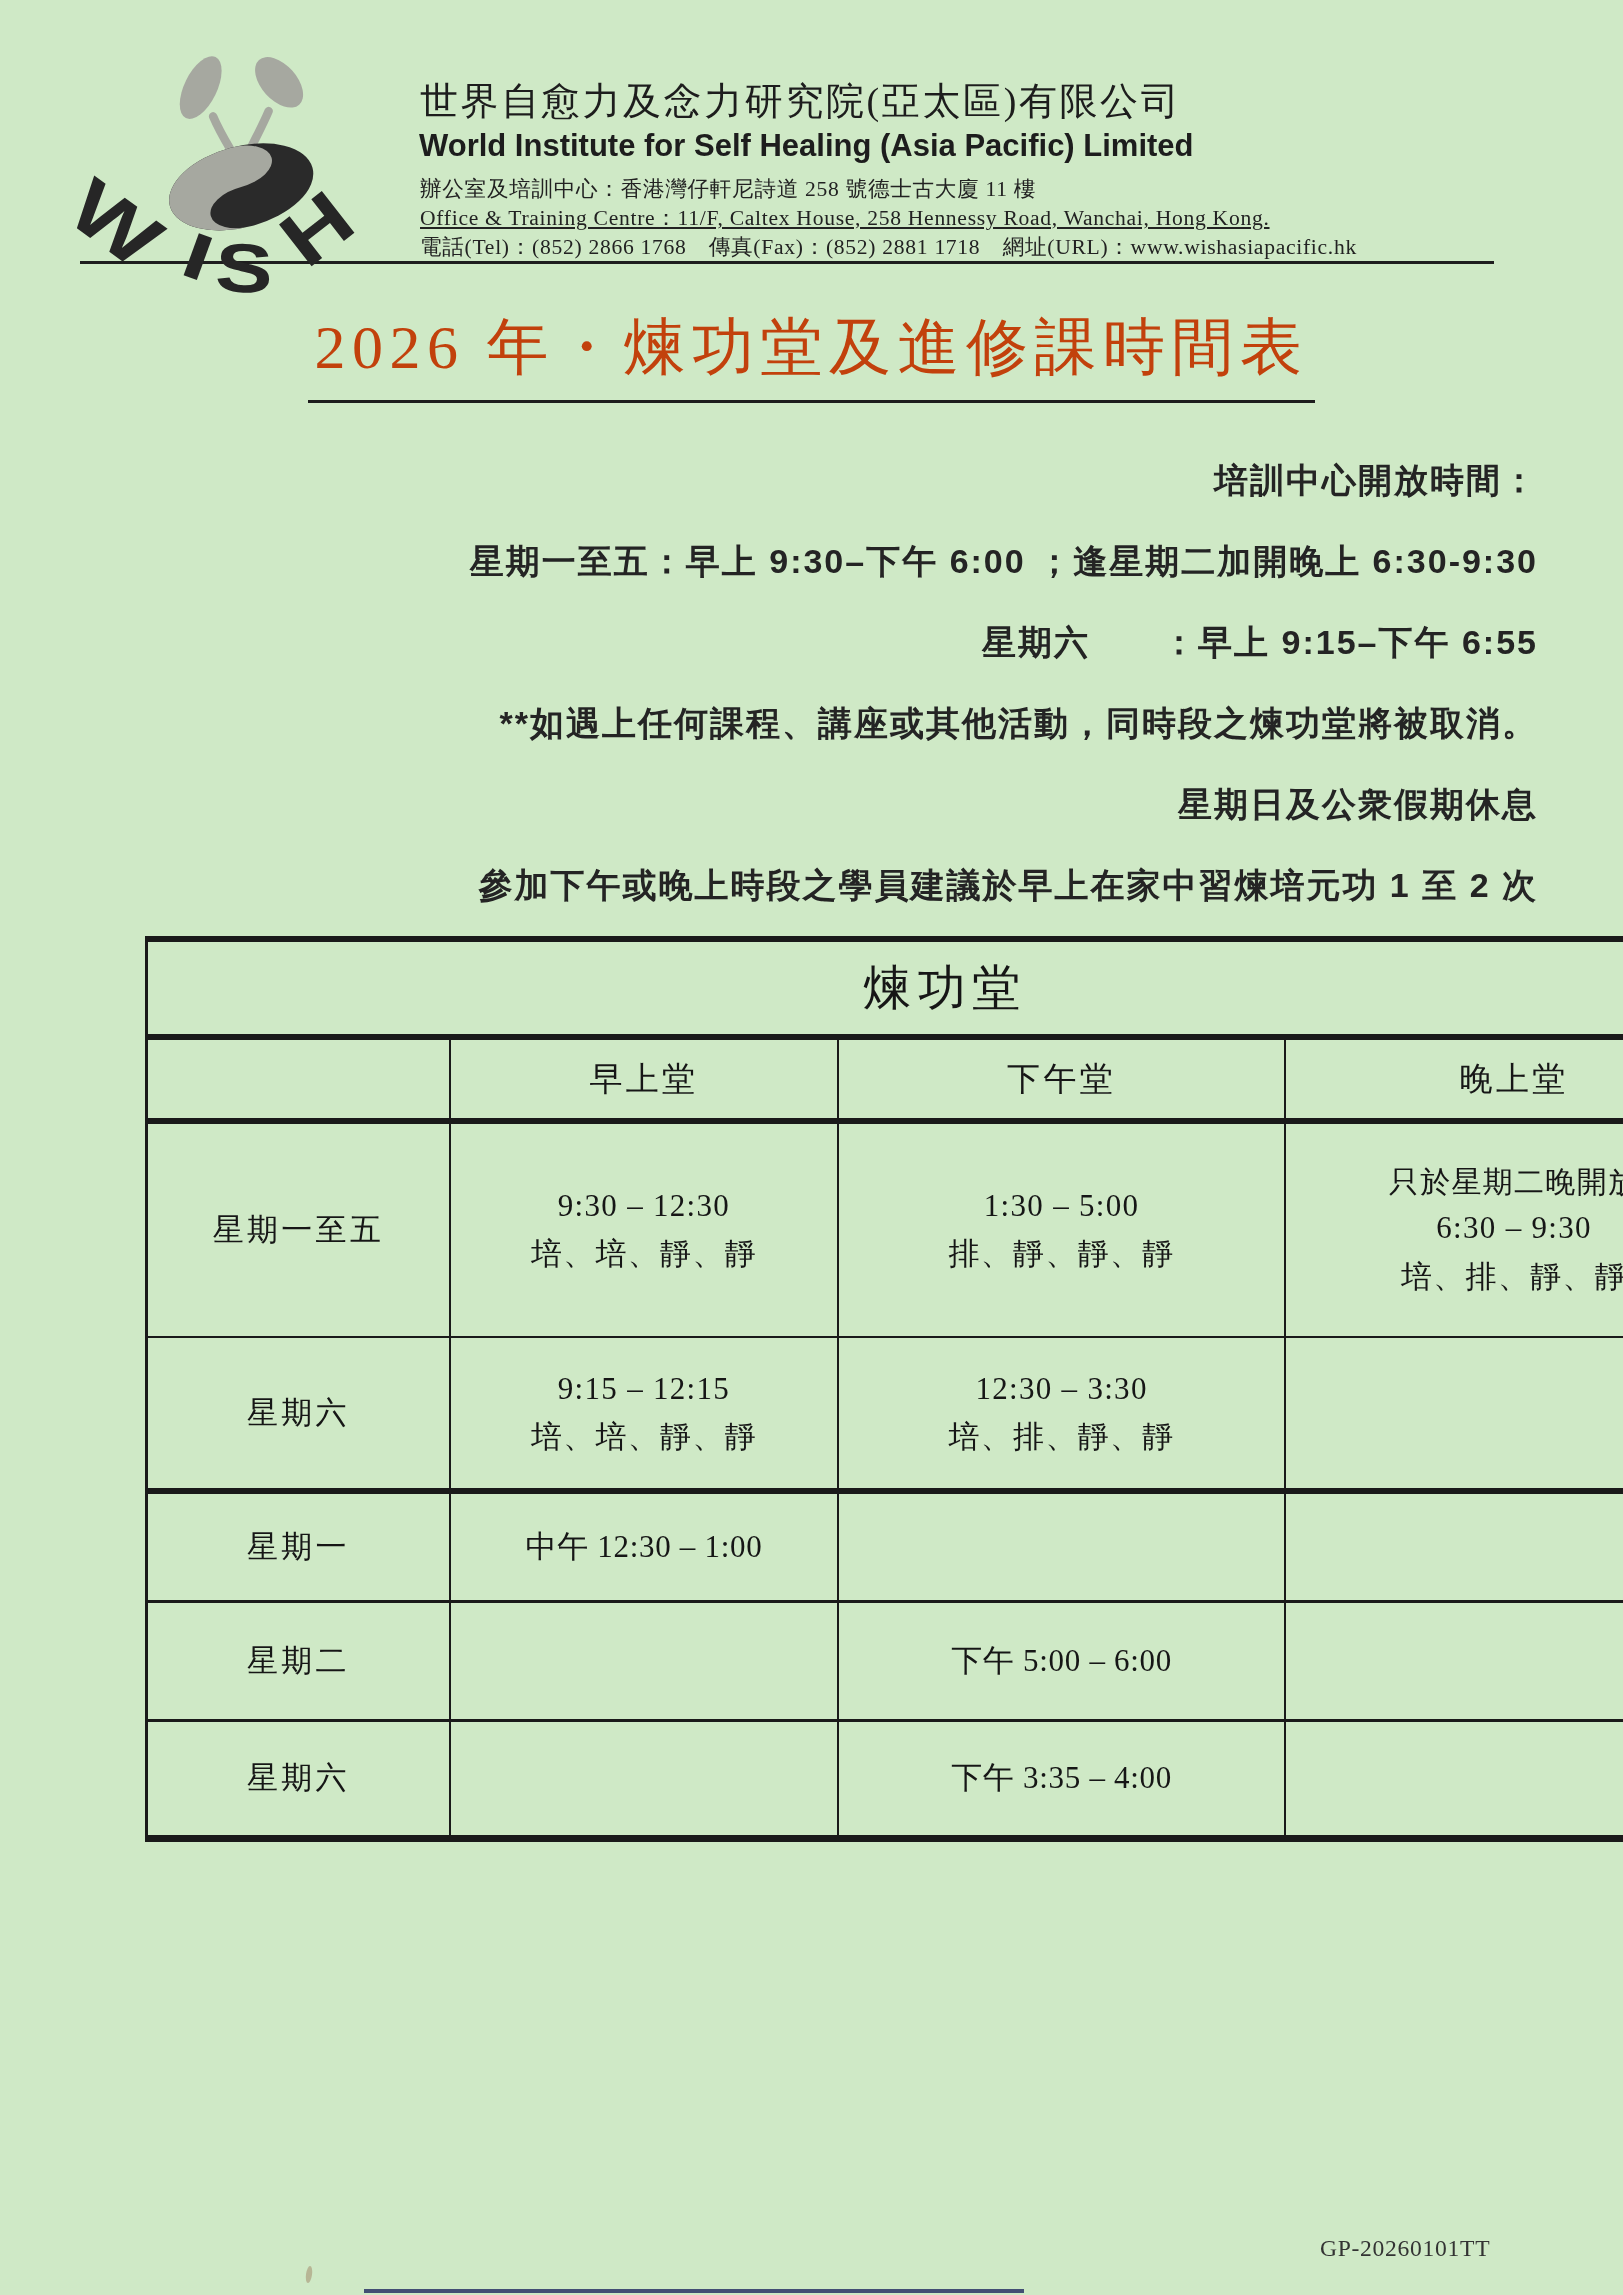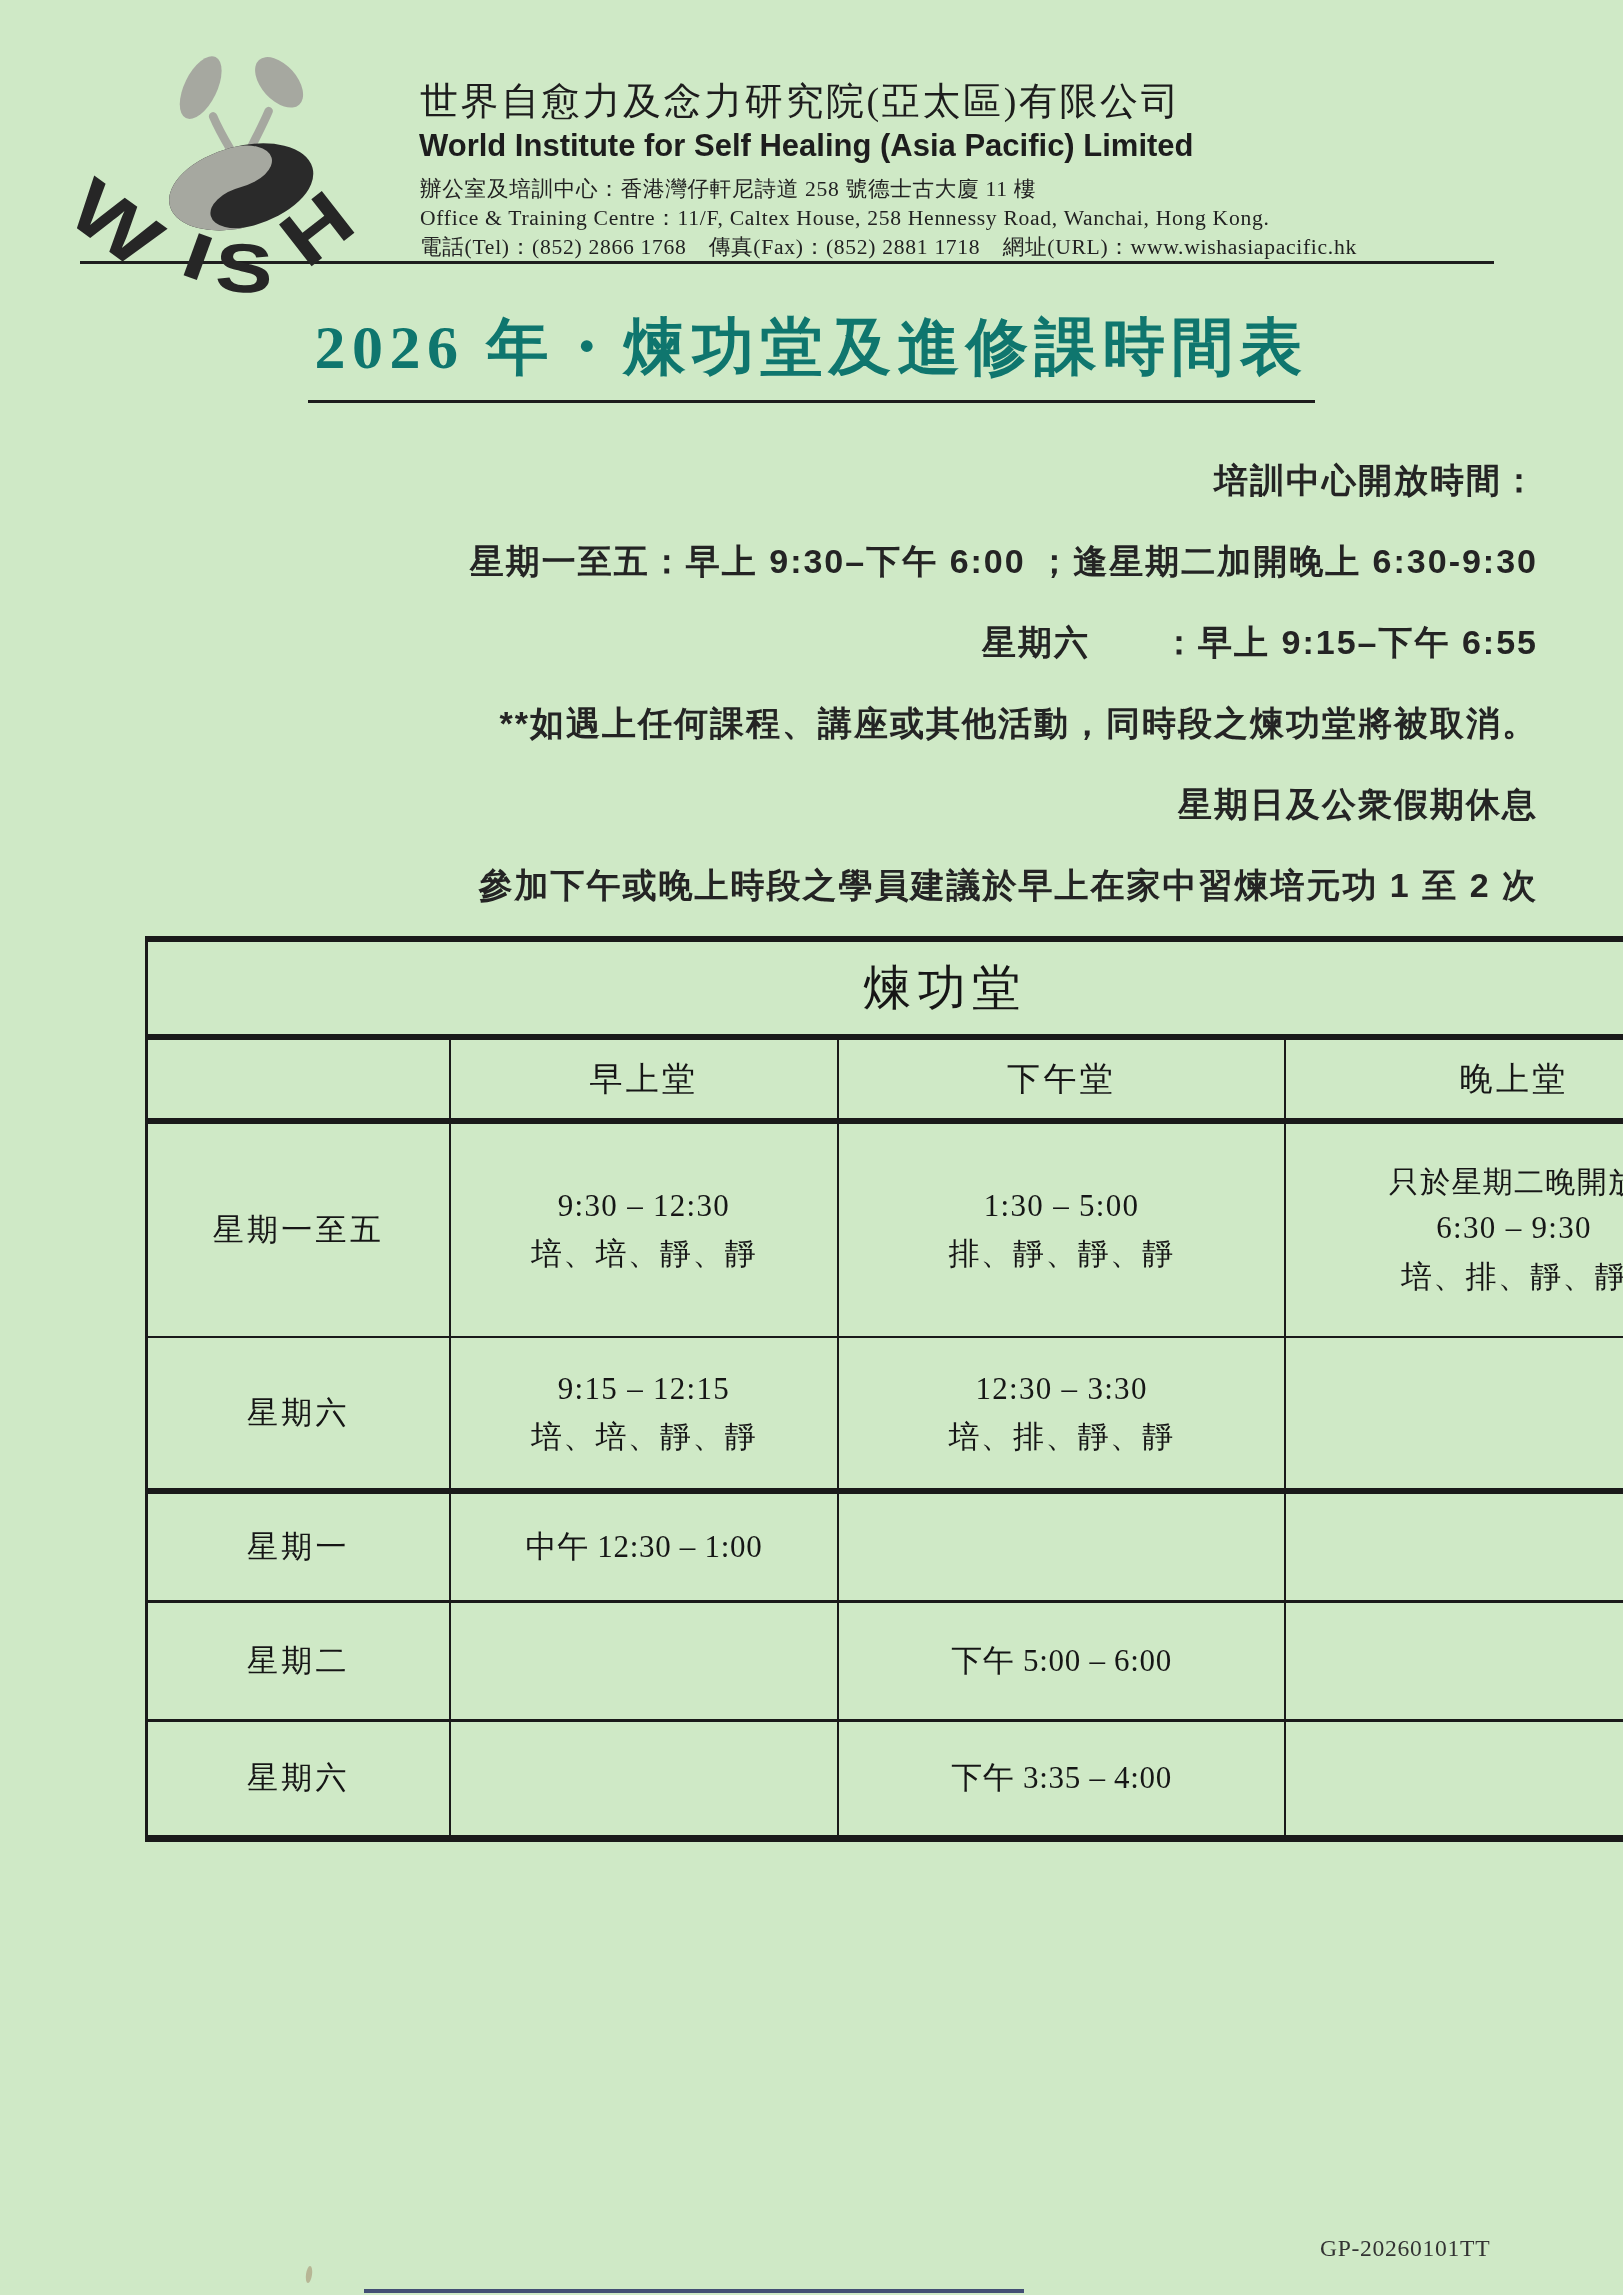--- a/index.html
+++ b/index.html
@@ -20,30 +20,30 @@
   .letter-i { left:117px; top:186px; font-size:65px; transform:rotate(20deg) scaleX(1.5); }
   .letter-s { left:149px; top:196px; font-size:69px; transform:rotate(2deg)  scaleX(1.25); }
   .letter-h { left:217px; top:152px; font-size:77px; transform:rotate(-38deg) scaleX(1.2); }
 
   
   .org-zh { position:absolute; left:420px; top:76px; font-size:38px; letter-spacing:2.6px; }
   .org-en { position:absolute; left:419px; top:128px; font-size:31px; font-weight:700;
             font-family:"Liberation Sans", sans-serif; }
   .addr   { position:absolute; left:420px; font-size:21.6px; letter-spacing:0.7px; color:#222; }
   .addr-zh      { top:174px; }
-  .addr-en      { top:203px; }
+  .addr-en      { top:203px;text-decoration:underline; }
   .contact-line { top:232px; }
   .header-rule { position:absolute; left:80px; top:261px; width:1414px; height:3.3px;
                  background:#1e1e1e; }
 
   
   .title-wrap { position:absolute; left:0; top:305px; width:1623px; text-align:center; }
   .title-wrap span {
-    display:inline-block; font-size:62px; font-weight:700; letter-spacing:6.5px;
-    border-bottom:3.9px solid #1d1d1d; padding:0 6.5px 10.5px 6.5px; color:#0f766e;
+    display:inline-block; font-size:62px; font-weight:400; letter-spacing:6.5px;
+    border-bottom:3.9px solid #1d1d1d; padding:0 6.5px 10.5px 6.5px; color:#c2410c;
   }
 
   
   .intro { position:absolute; left:98px; top:462px; width:1440px;
            font-family:"Liberation Sans", sans-serif; font-weight:700;
            font-size:34px; color:#242424; }
   .intro p { margin:0 0 45px 0; line-height:1.06; letter-spacing:2px;text-align:right; }
 
   
   table.schedule {

